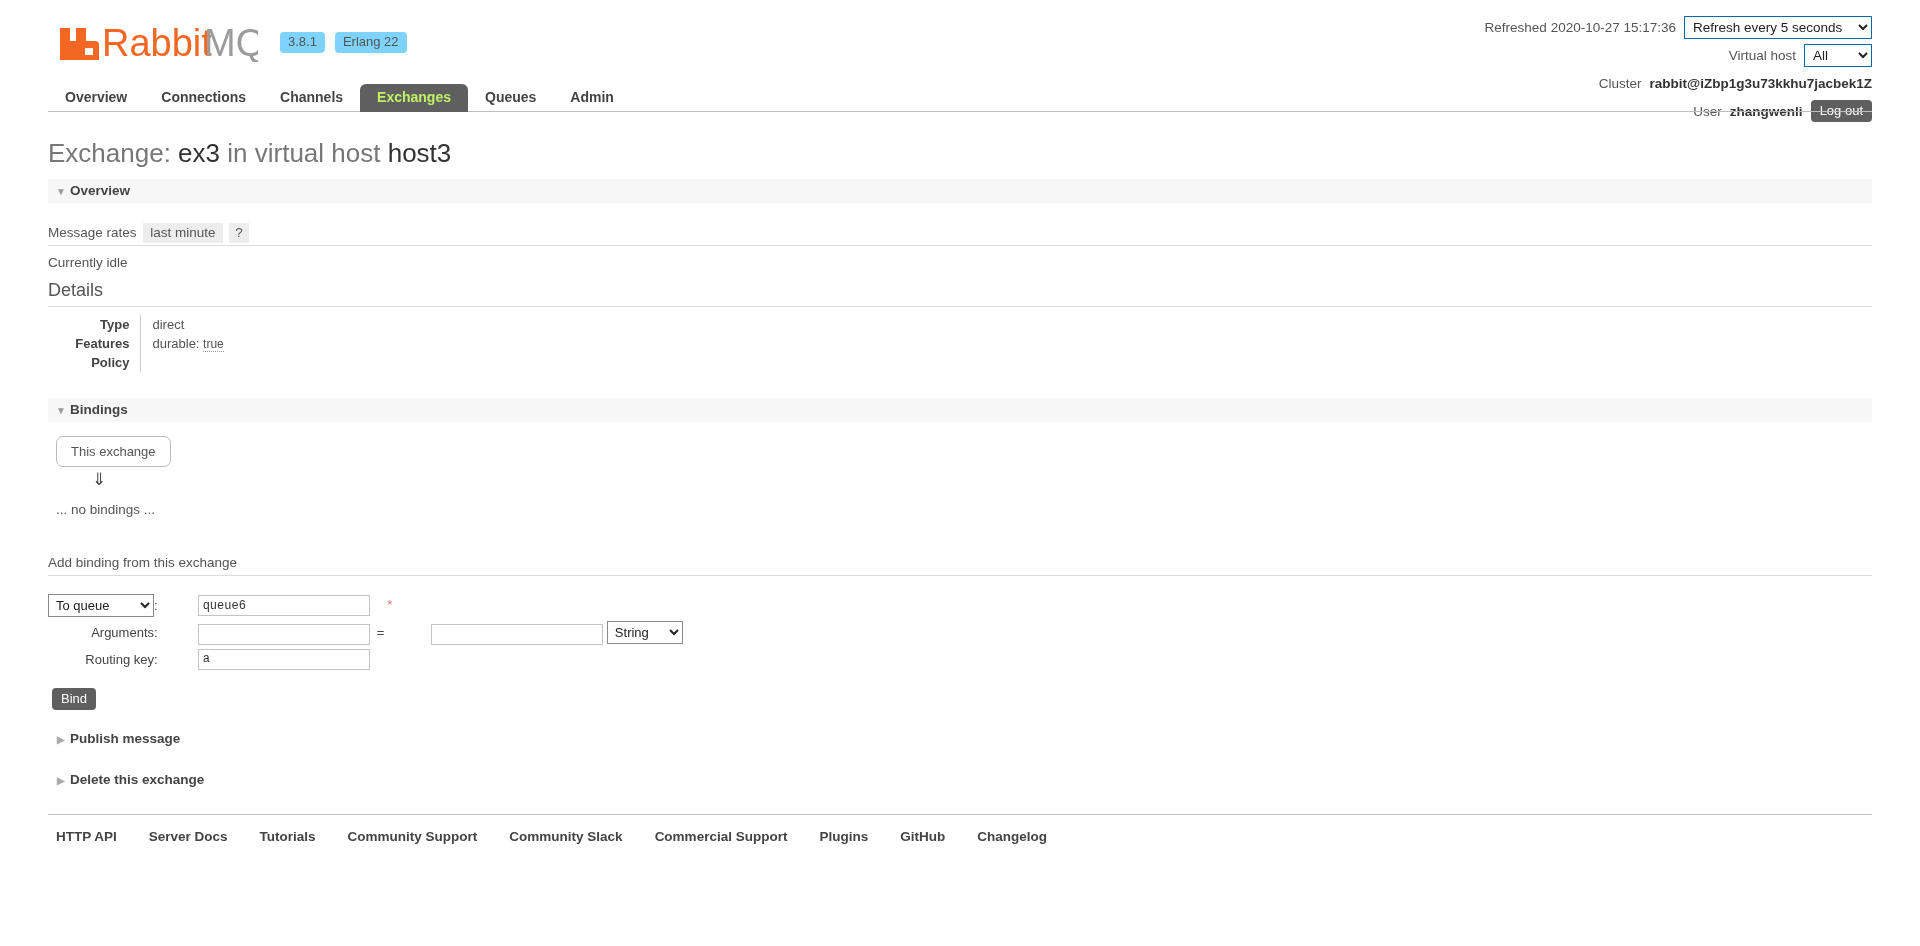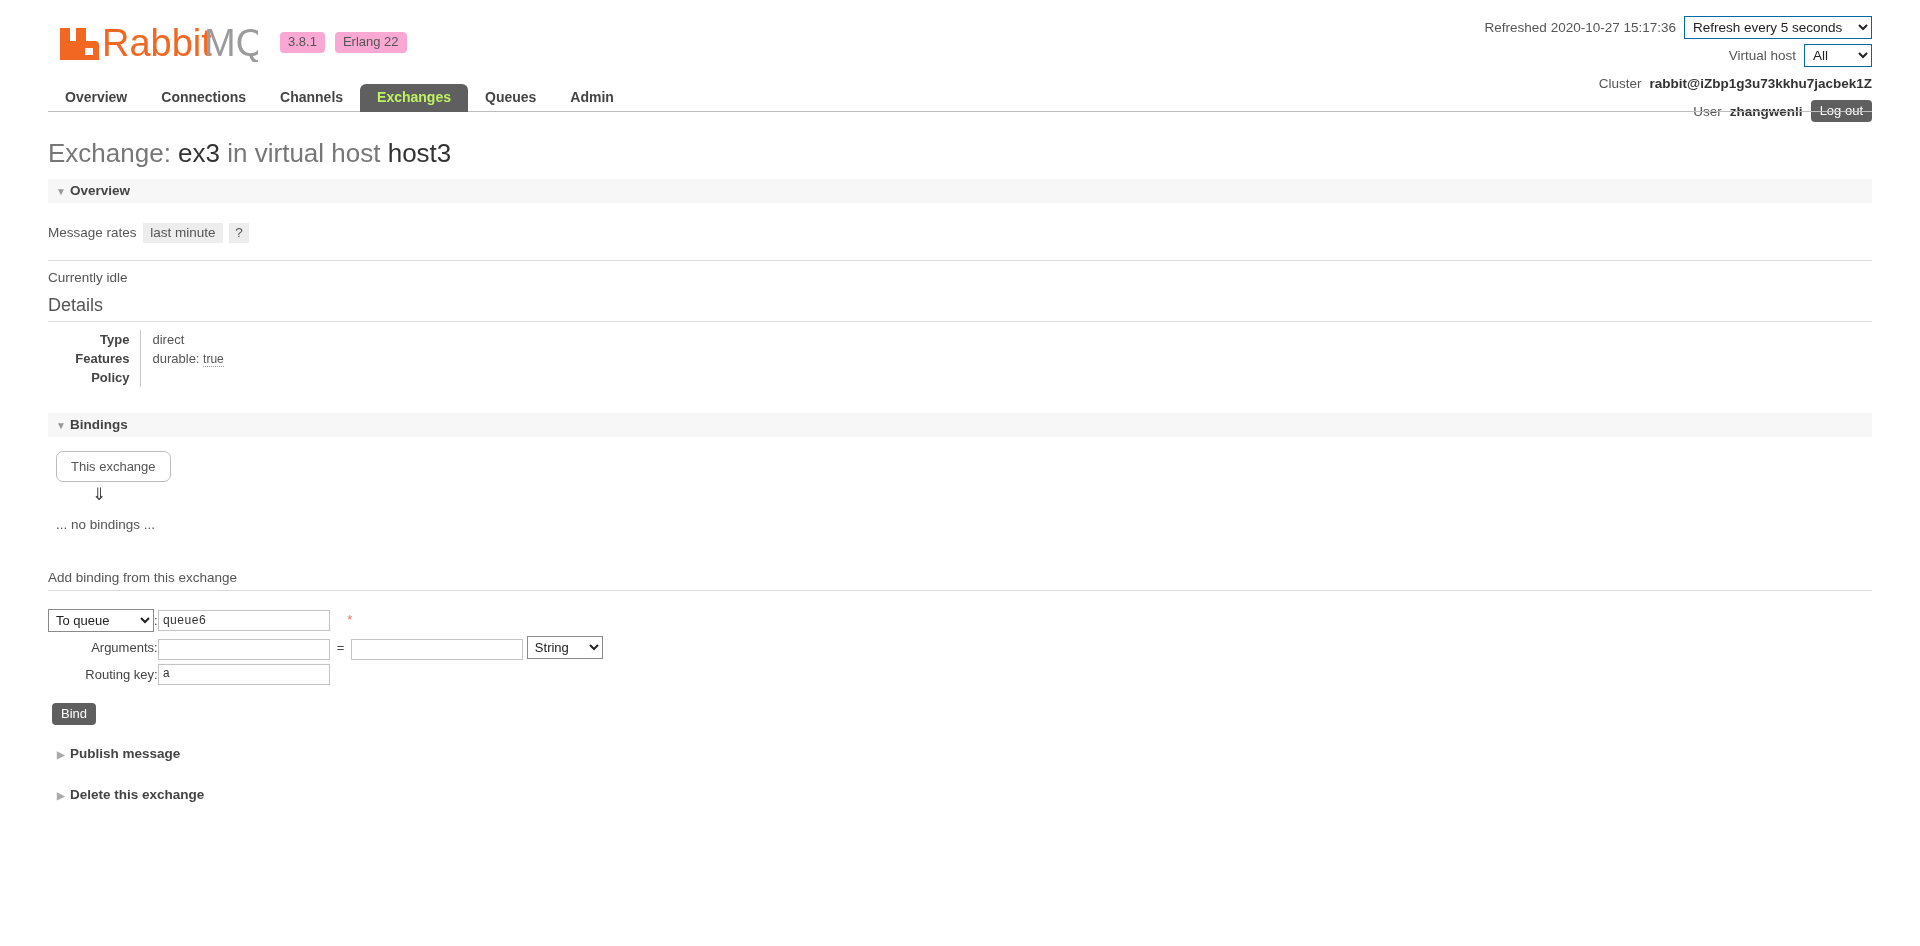--- a/index.html
+++ b/index.html
@@ -32,21 +32,21 @@
     align-items: flex-end;
   }
   .logo-svg { display: block; }
   .logo-badges {
     display: flex;
     gap: 10px;
     margin-left: 22px;
     margin-bottom: 9px;
   }
   .badge {
-    background: #f9a8d4;
+    background: #7dd3fc;
     color: #555;
     font-size: 13px;
     padding: 3px 8px 4px 8px;
     border-radius: 4px;
     line-height: 1.1;
     white-space: nowrap;
   }
 
   #header-right {
     position: absolute;
@@ -158,21 +158,21 @@
     font-size: 10px;
   }
 
   .subsection {
     padding: 10px 0 0 0;
   }
   .rates-line {
     font-size: 13.5px;
     color: #555;
     border-bottom: 1px solid #dcdcdc;
-    padding-bottom: 20px;
+    padding-bottom: 5px;
     margin-top: 12px;
   }
   .rates-line .chip {
     background: #ededed;
     padding: 2px 7px 3px 7px;
     margin-left: 3px;
     color: #555;
     cursor: pointer;
   }
   .rates-line .chip.q { padding: 2px 6px 3px 6px; }
@@ -270,20 +270,21 @@
   input.txt {
     font-family: "Liberation Mono", monospace;
     font-size: 12px;
     color: #333;
     border: 1px solid #c4c4c4;
     height: 21px;
     width: 172px;
     padding: 1px 4px;
     background: #fff;
     border-radius: 0;
+    margin-left: 40px;
   }
   select.form-select {
     font-family: "Liberation Sans", sans-serif;
     font-size: 13px;
     color: #222;
     border: 1px solid #8a8a8a;
     background: #fff;
     height: 23px;
     border-radius: 0;
     padding: 1px 3px;
@@ -498,15 +499,28 @@
     <div class="collapsed-head">
       <span class="tri-r">▶</span>
       <span>Publish message</span>
     </div>
     <div class="collapsed-head">
       <span class="tri-r">▶</span>
       <span>Delete this exchange</span>
     </div>
 
     
+    <div id="footer">
+      <ul>
+        <li>HTTP API</li>
+        <li>Server Docs</li>
+        <li>Tutorials</li>
+        <li>Community Support</li>
+        <li>Community Slack</li>
+        <li>Commercial Support</li>
+        <li>Plugins</li>
+        <li>GitHub</li>
+        <li>Changelog</li>
+      </ul>
+    </div>
 
   </div>
 </div>
 
 </body></html>

